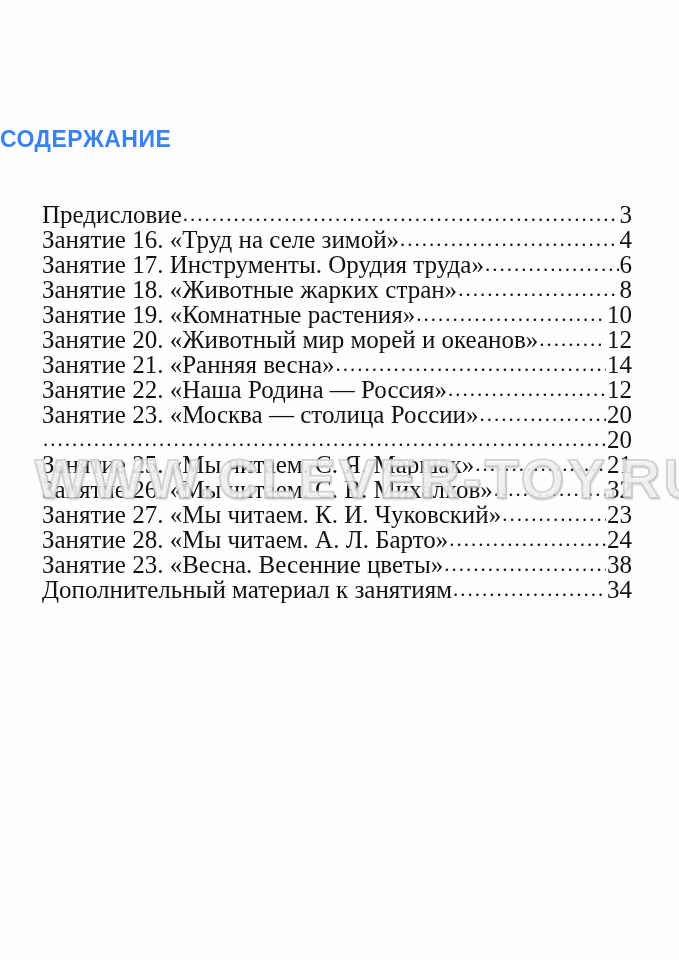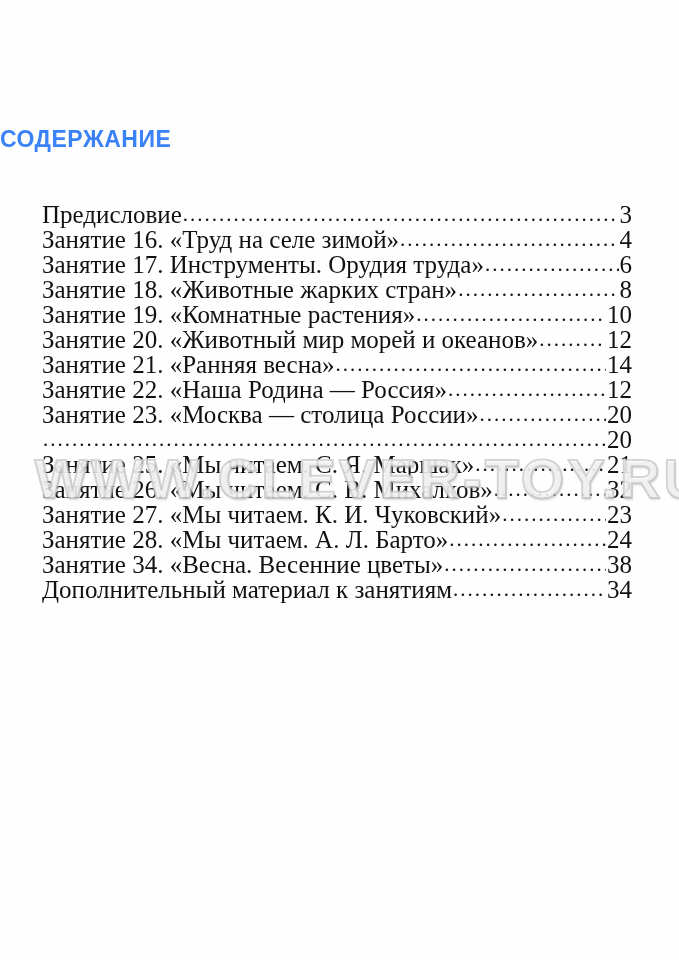--- a/index.html
+++ b/index.html
@@ -162,21 +162,21 @@
     <span class="toc-page">23</span>
   </div>
 
   <div class="toc-row">
     <span class="toc-label">Занятие 28. «Мы читаем. А. Л. Барто»</span>
     <span class="toc-dots"></span>
     <span class="toc-page">24</span>
   </div>
 
   <div class="toc-row">
-    <span class="toc-label">Занятие 34. «Весна. Весенние цветы»</span>
+    <span class="toc-label">Занятие 23. «Весна. Весенние цветы»</span>
     <span class="toc-dots"></span>
     <span class="toc-page">38</span>
   </div>
 
 
 
 
   <div class="toc-row">
     <span class="toc-label">Дополнительный материал к занятиям</span>
     <span class="toc-dots"></span>

